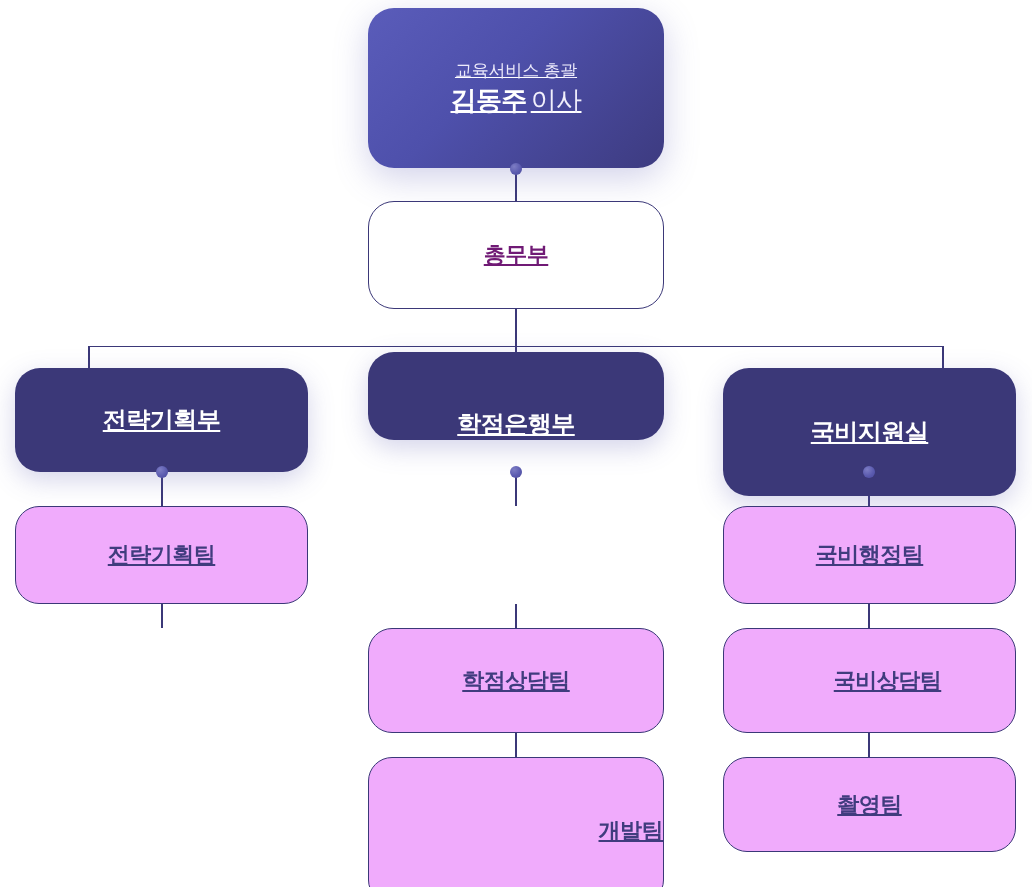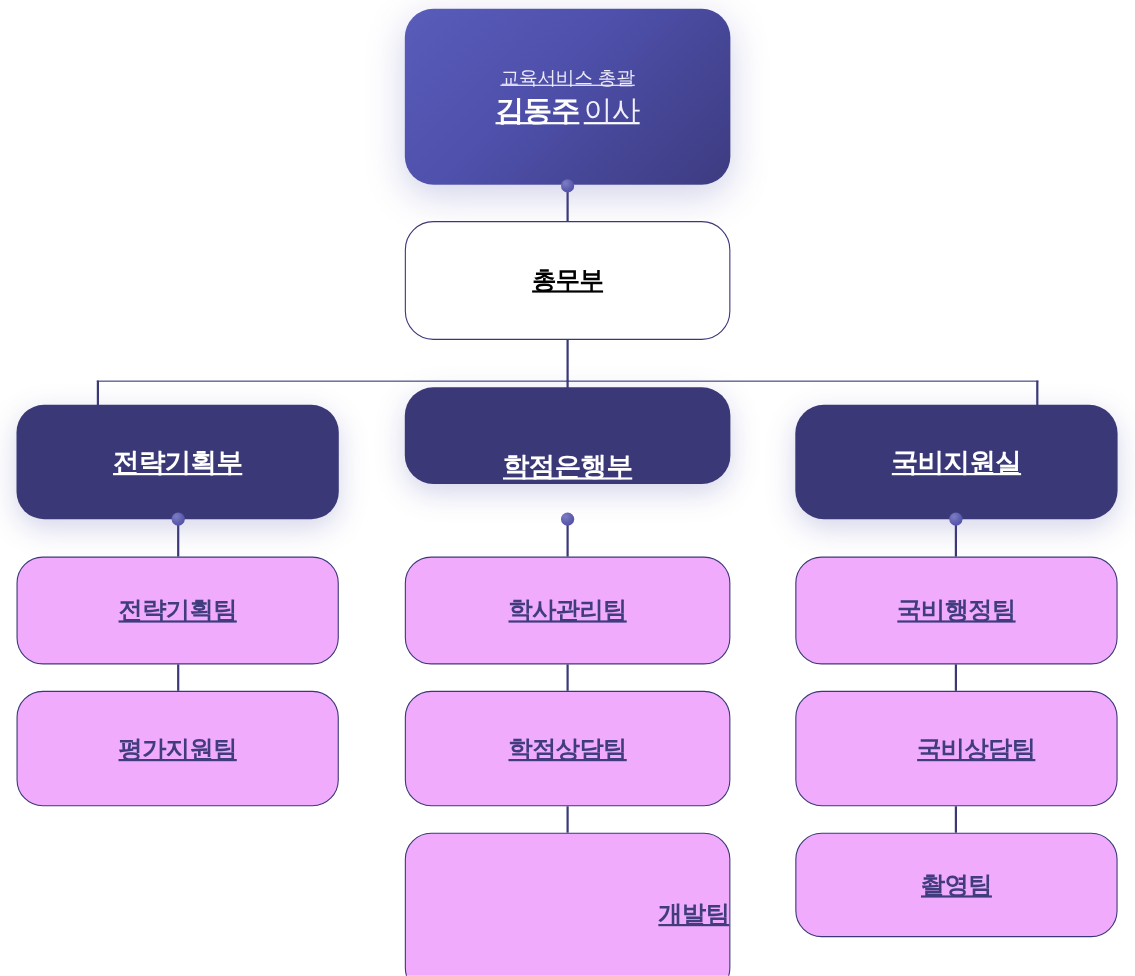--- a/index.html
+++ b/index.html
@@ -91,21 +91,21 @@
     color: #ffffff;
     font-size: 24px;
     font-weight: 700;
     letter-spacing: -0.5px;
   }
 
   .node-plain {
     border-radius: 26px;
     background: #ffffff;
     border: 1.4px solid #3b3878;
-    color: #000000;
+    color: #701a75;
     font-size: 22px;
     font-weight: 700;
     letter-spacing: -0.5px;
   }
 
   .node-team {
     border-radius: 24px;
     background: #f0abfc;
     border: 1.4px solid #3b3878;
     color: #403c7e;
@@ -156,38 +156,32 @@
   <div class="node node-plain" style="left:368px; top:201px; width:296px; height:108px;">
     <span>총무부</span>
   </div>
 
   <div class="node node-dept" style="left:15px; top:368px; width:293px; height:104px;border-radius:25px;">
     <span>전략기획부</span>
   </div>
   <div class="node node-team" style="left:15px; top:506px; width:293px; height:98px;">
     <span>전략기획팀</span>
   </div>
-  <div class="node node-team" style="left:15px; top:628px; width:293px; height:105px;">
-    <span>평가지원팀</span>
-  </div>
 
   <div class="node node-dept" style="left:368px; top:352px; width:296px; height:88px;justify-content:flex-end;">
     <span>학점은행부</span>
-  </div>
-  <div class="node node-team" style="left:368px; top:506px; width:296px; height:98px;">
-    <span>학사관리팀</span>
   </div>
   <div class="node node-team" style="left:368px; top:628px; width:296px; height:105px;">
     <span>학점상담팀</span>
   </div>
   <div class="node node-team" style="left:368px; top:757px; width:296px; height:147px;align-items:flex-end;">
     <span>개발팀</span>
   </div>
 
-  <div class="node node-dept" style="left:723px; top:368px; width:293px; height:104px;align-items:center;">
+  <div class="node node-dept" style="left:723px; top:368px; width:293px; height:128px;align-items:center;">
     <span>국비지원실</span>
   </div>
   <div class="node node-team" style="left:723px; top:506px; width:293px; height:98px;">
     <span>국비행정팀</span>
   </div>
   <div class="node node-team" style="left:723px; top:628px; width:293px; height:105px;padding-left:36px;">
     <span>국비상담팀</span>
   </div>
   <div class="node node-team" style="left:723px; top:757px; width:293px; height:95px;">
     <span>촬영팀</span>

